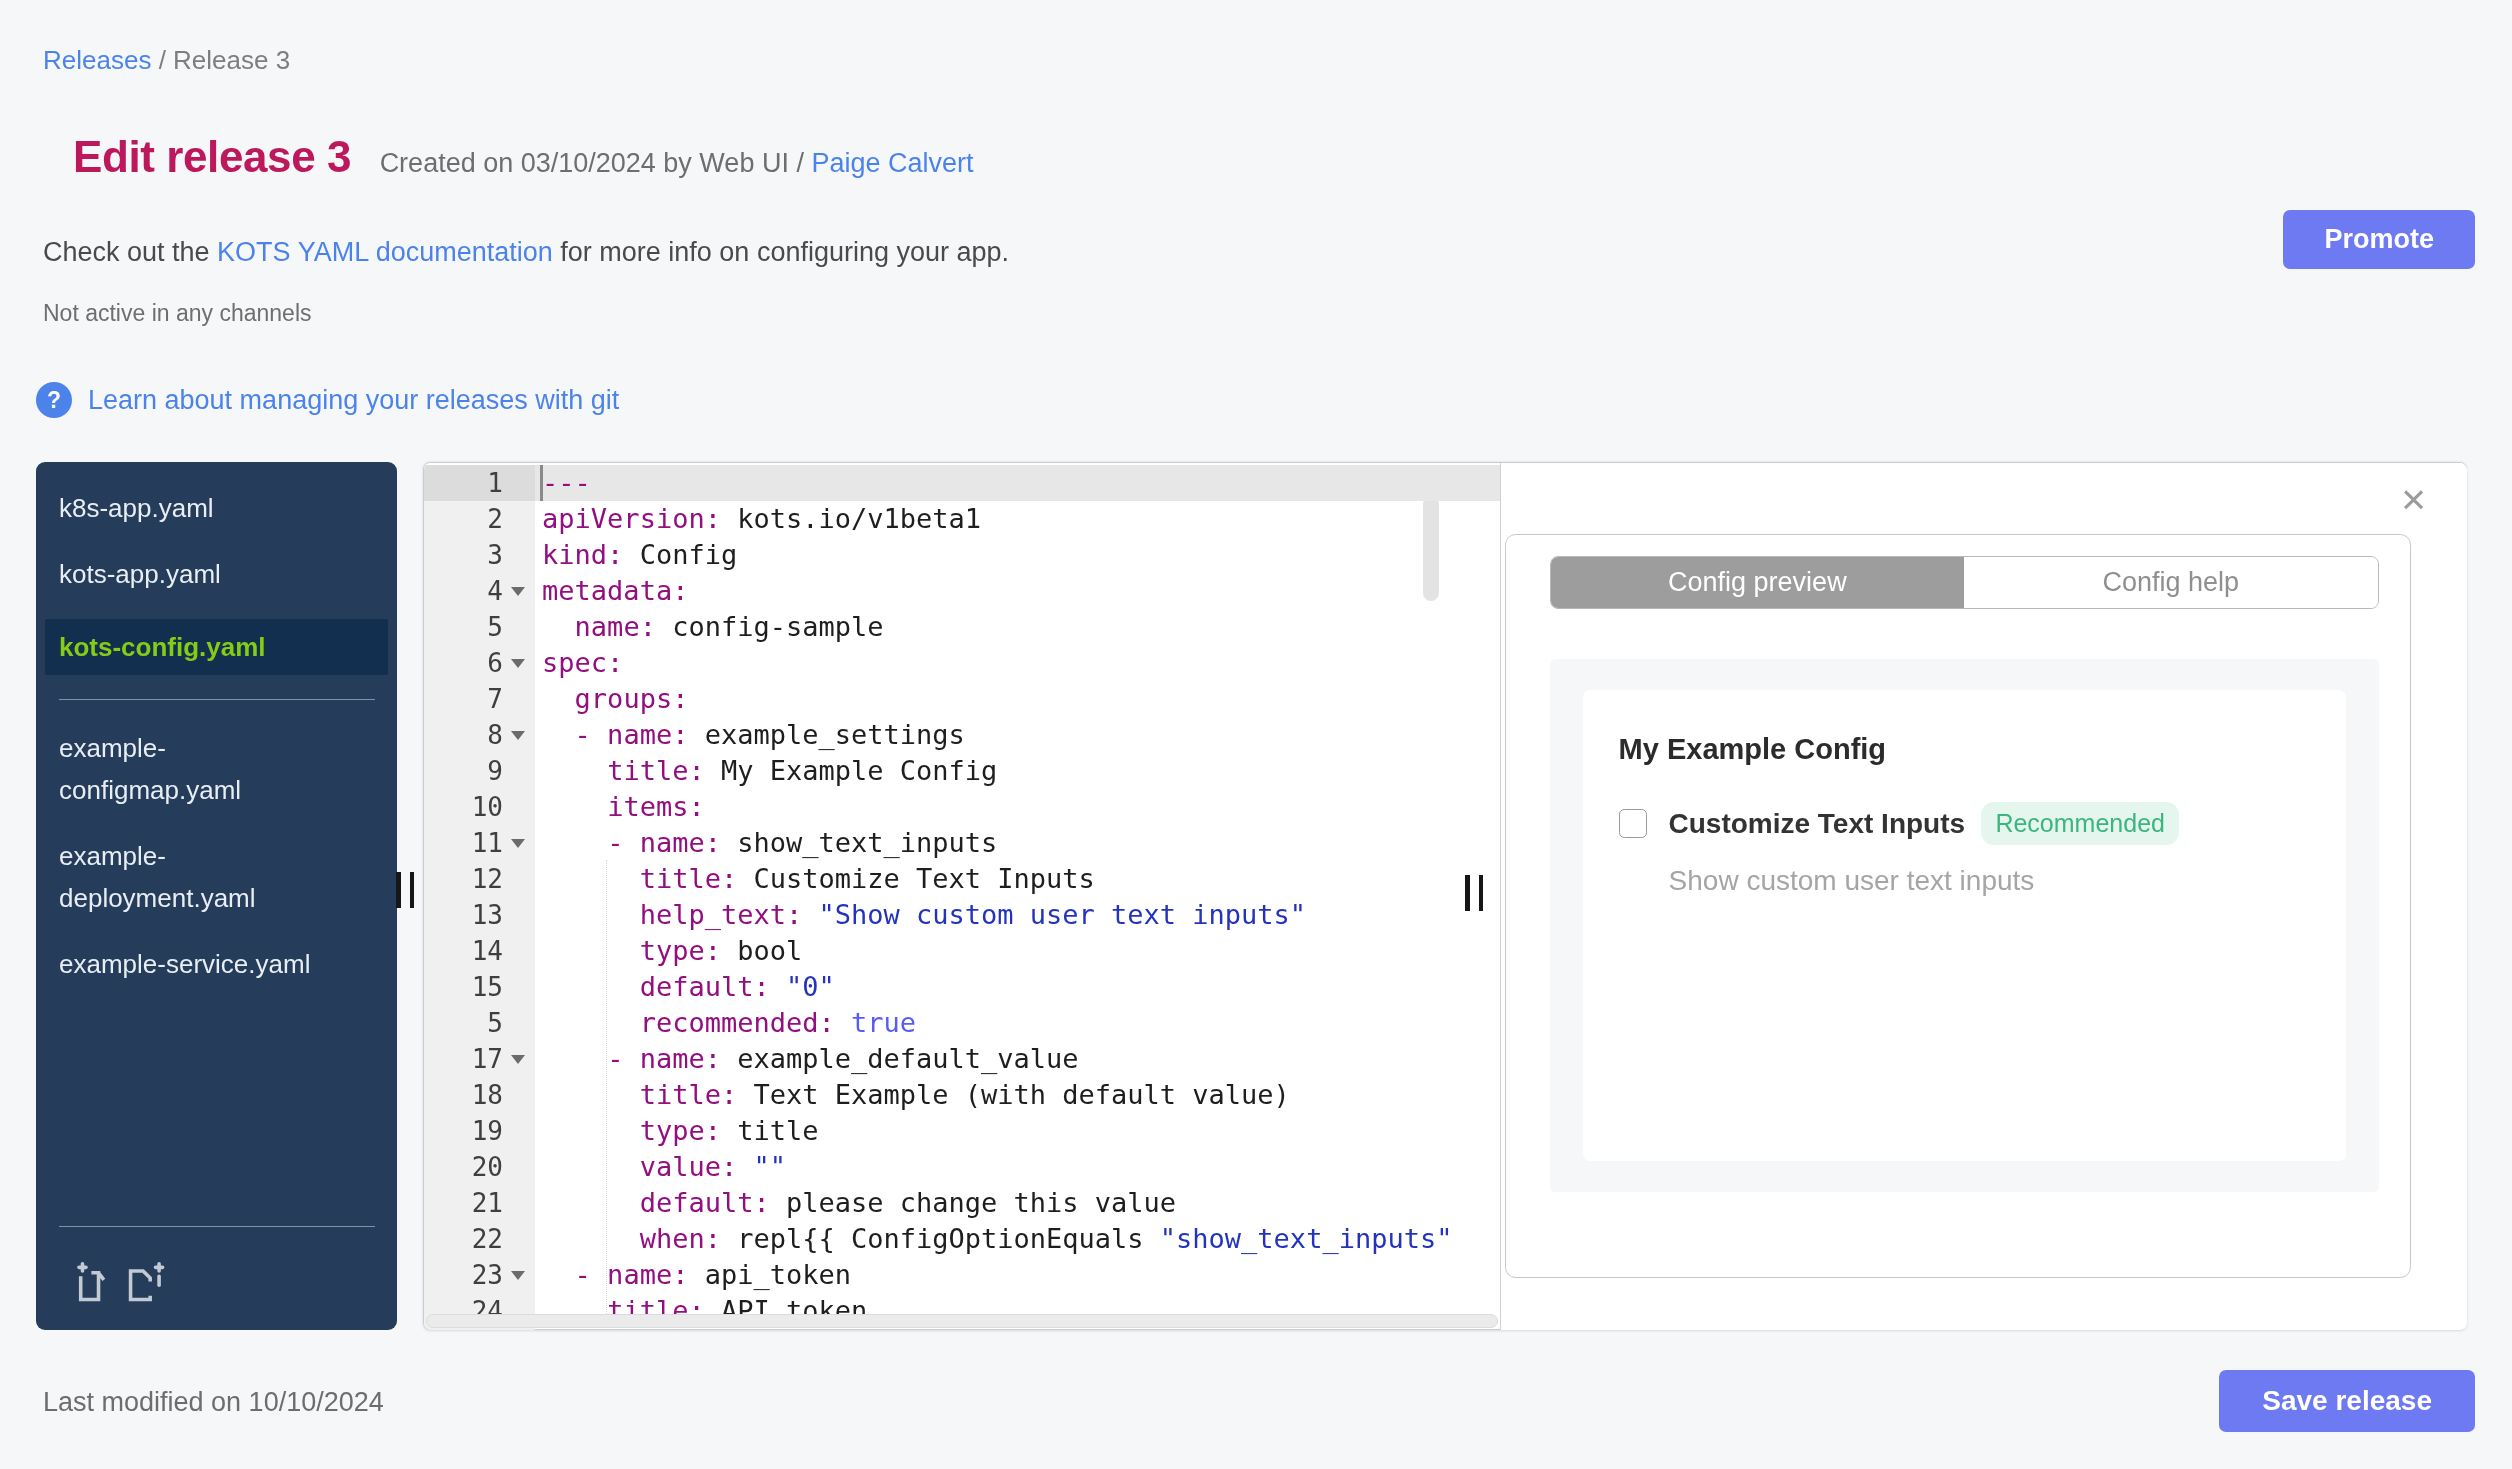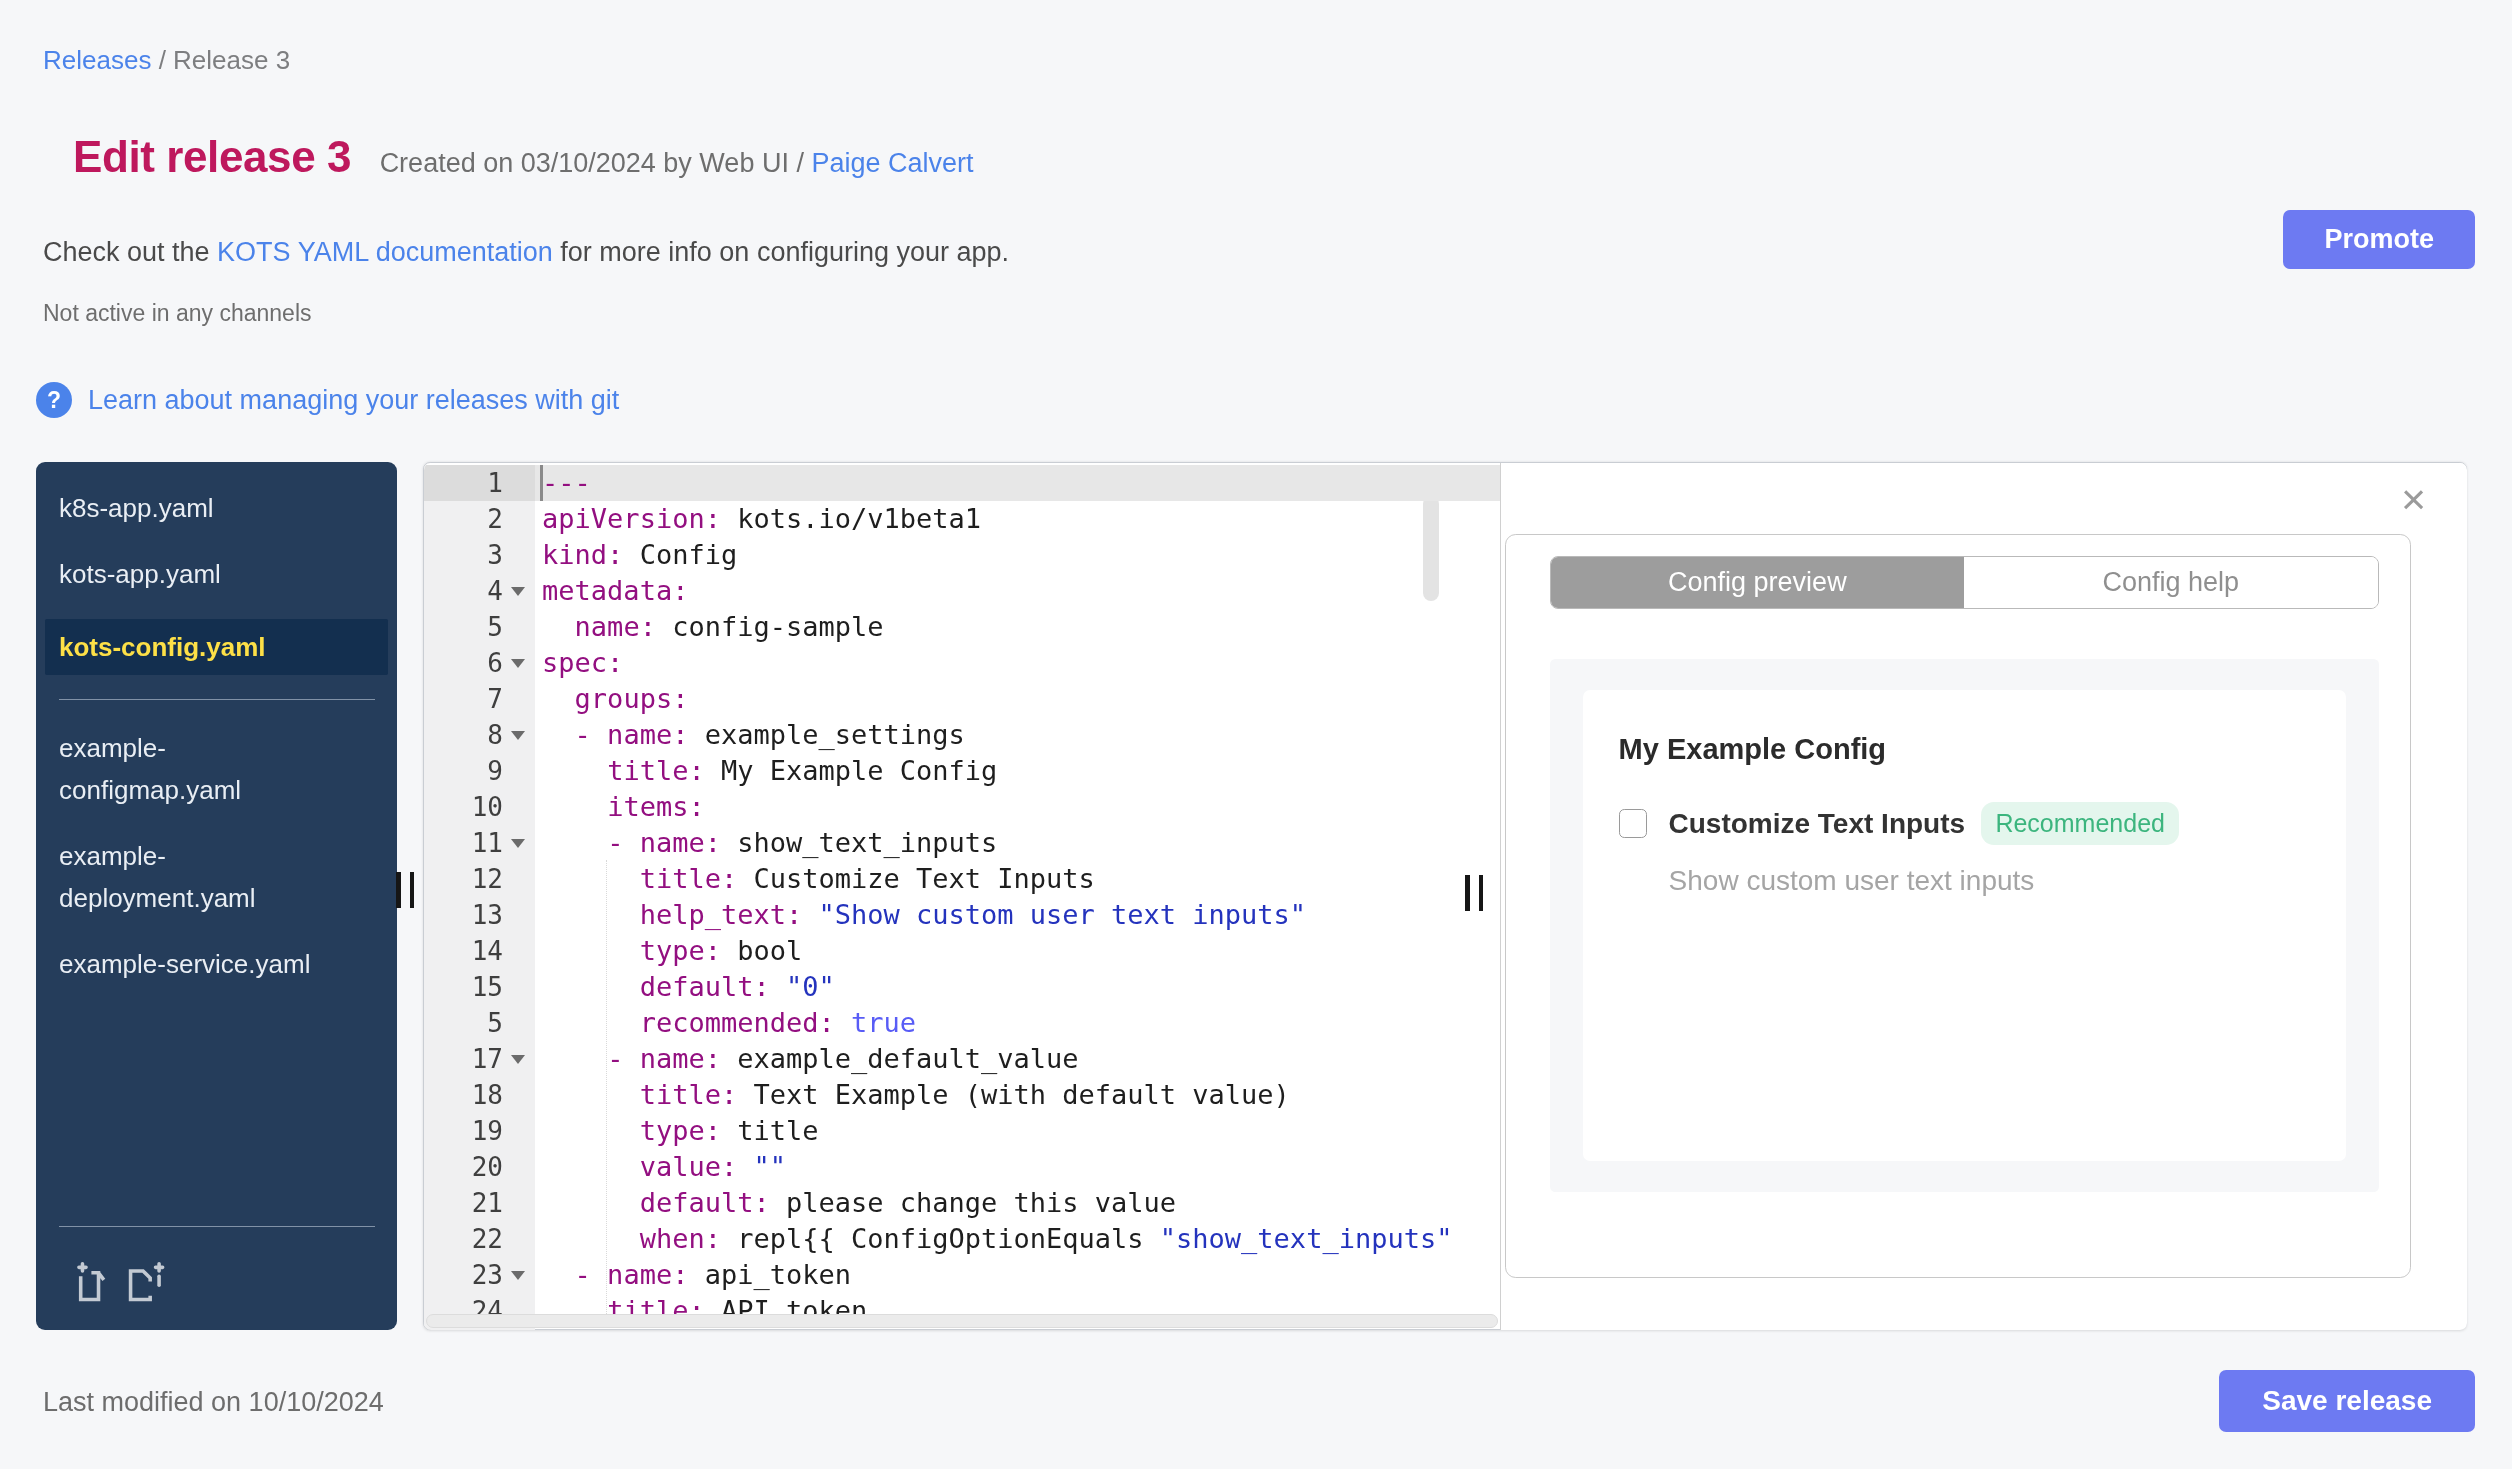--- a/index.html
+++ b/index.html
@@ -26,21 +26,21 @@
   .gitrow{left:36px;top:382px;display:flex;align-items:center;gap:16px;cursor:pointer;}
   .help-circle{width:36px;height:36px;border-radius:50%;background:var(--accent);color:#fff;font-size:23px;font-weight:bold;display:flex;align-items:center;justify-content:center;}
   .gitrow .gitlabel{font-size:27px;color:var(--accent);}
   .btn{background:var(--btn);color:#fff;font-weight:bold;border:none;border-radius:7.1px;cursor:pointer;font-family:inherit;}
   .promote{right:37px;top:210px;height:59px;padding:0 41px;font-size:27px;}
 
   
   .sidebar{left:36px;top:462px;width:361px;height:868px;background:var(--sidebar-bg);border-radius:9px;}
   .filelist{padding:25px 0 0 23px;}
   .file-item{width:267px;font-size:26px;line-height:42px;color:#e9eef4;margin-bottom:24px;cursor:pointer;overflow-wrap:break-word;}
-  .file-item.selected{background:var(--sidebar-selected);font-weight:bold;color:#fde047;margin-left:-14.3px;padding:7.1px 0 7.1px 14.3px;width:343px;border-radius:1.8px;}
+  .file-item.selected{background:var(--sidebar-selected);font-weight:bold;color:#84cc16;margin-left:-14.3px;padding:7.1px 0 7.1px 14.3px;width:343px;border-radius:1.8px;}
   .side-divider{border:none;border-top:1.8px solid rgba(160,175,192,.75);margin:21.4px 22px 27px 0;}
   .side-divider-bottom{left:23px;right:22px;bottom:103px;border:none;border-top:1.8px solid rgba(160,175,192,.75);position:absolute;}
   .side-icons{left:34px;bottom:27px;display:flex;gap:16px;}
   .side-icons svg{cursor:pointer;}
 
   
   .workarea{left:423px;top:462px;width:2044px;height:868px;background:#fff;border:0.9px solid #c9cdd3;border-radius:7.1px;box-shadow:0 0.9px 2.7px rgba(0,0,0,.12);}
   .editor{left:0;top:0;width:1076px;height:867px;overflow:hidden;border-radius:7.1px 0 0 7.1px;padding-top:1.8px;position:absolute;}
   .row{display:flex;height:36px;font-family:"DejaVu Sans Mono","Liberation Mono",monospace;font-size:27px;line-height:36px;white-space:pre;}
   .gut{width:111px;background:#f0f0f1;color:#3f3f3f;text-align:right;padding-right:32px;flex:none;position:relative;font-size:26px;}

